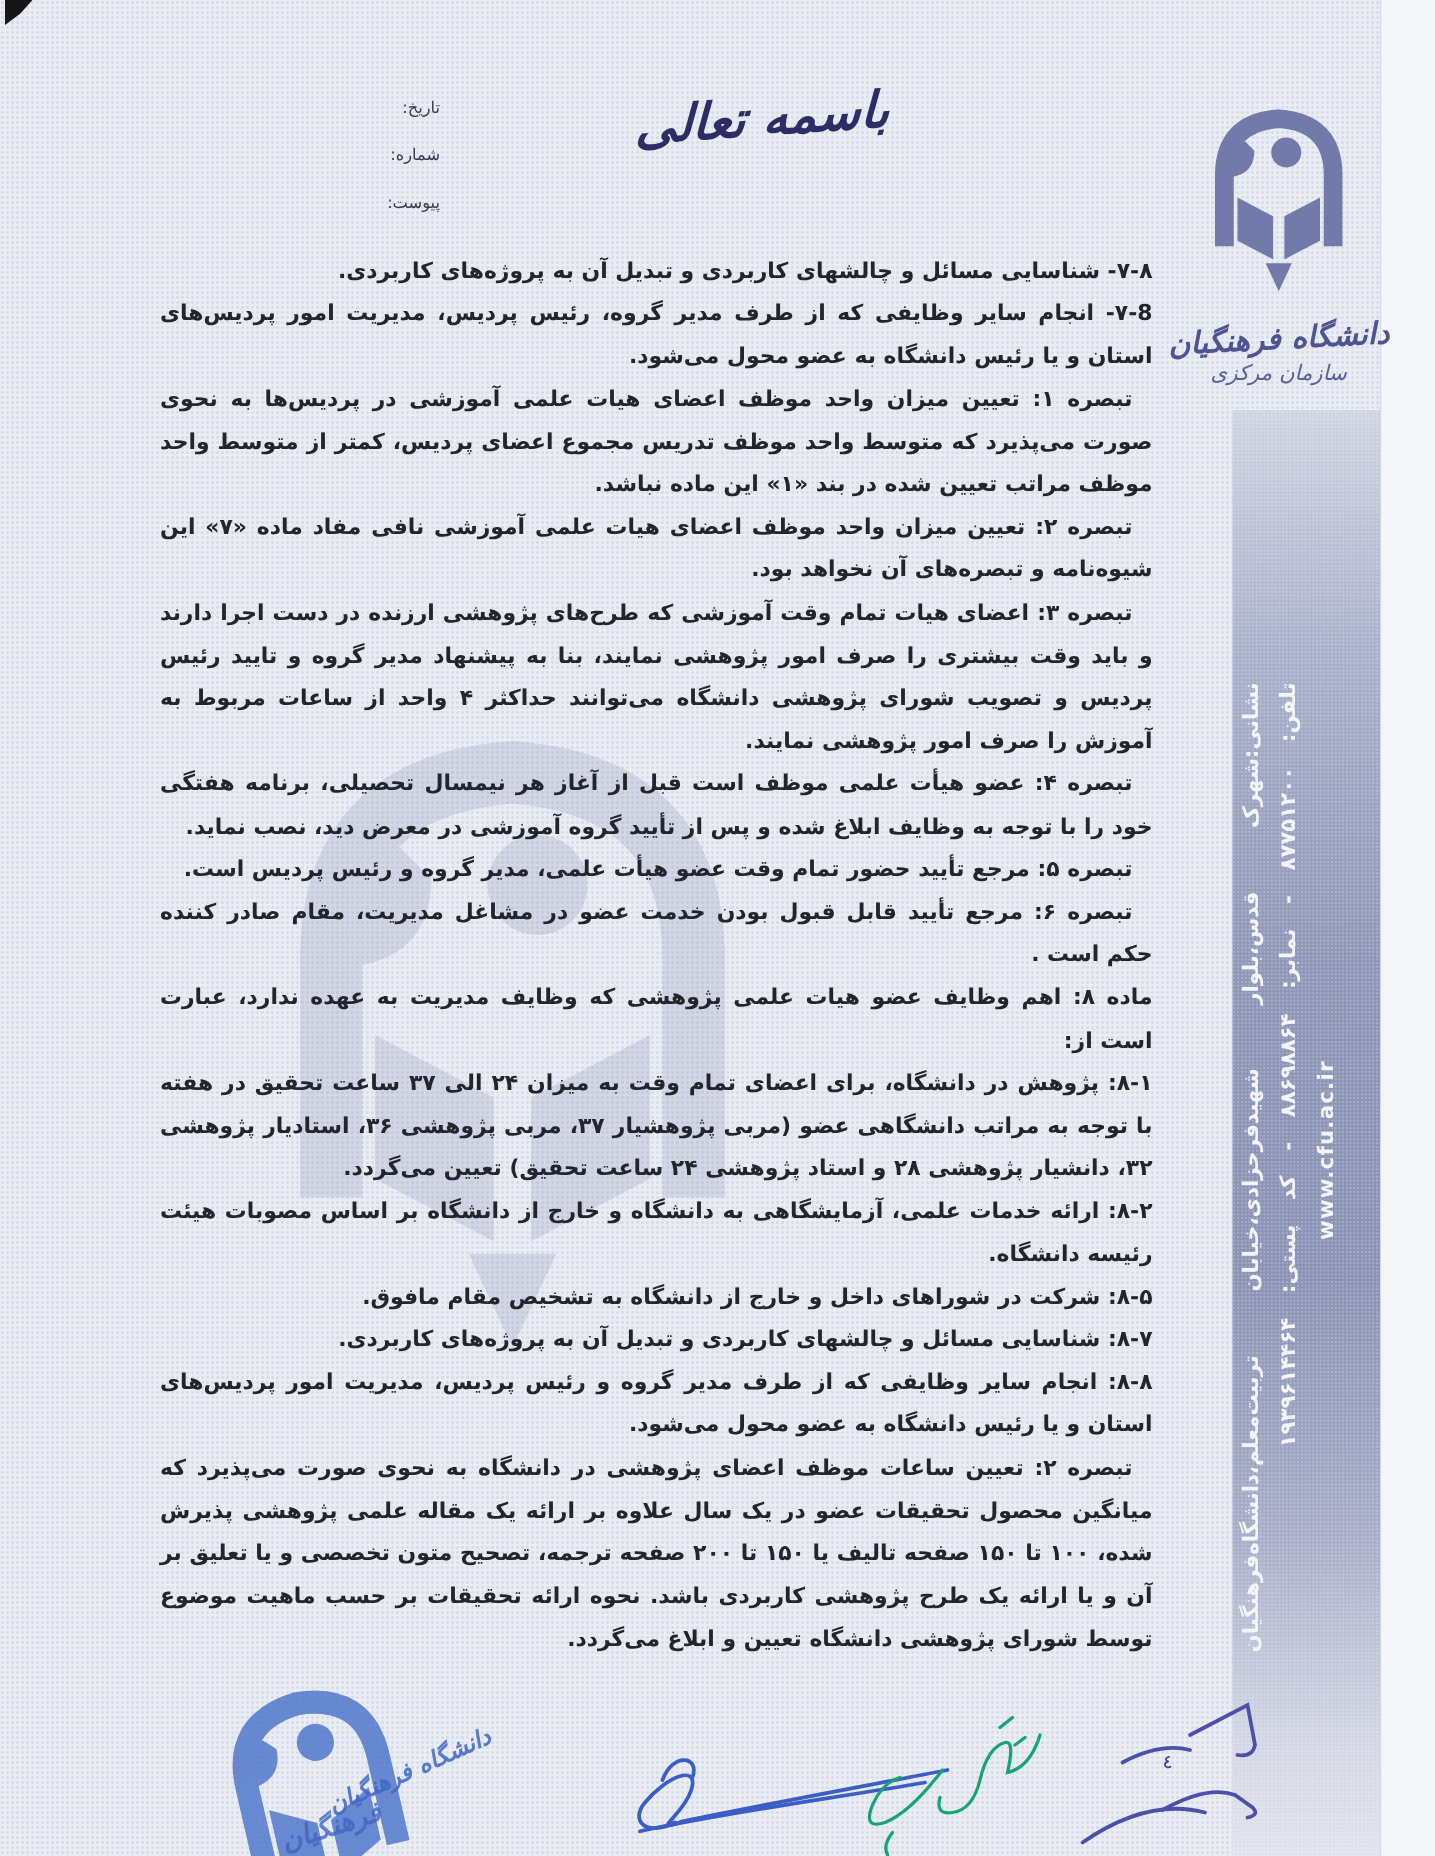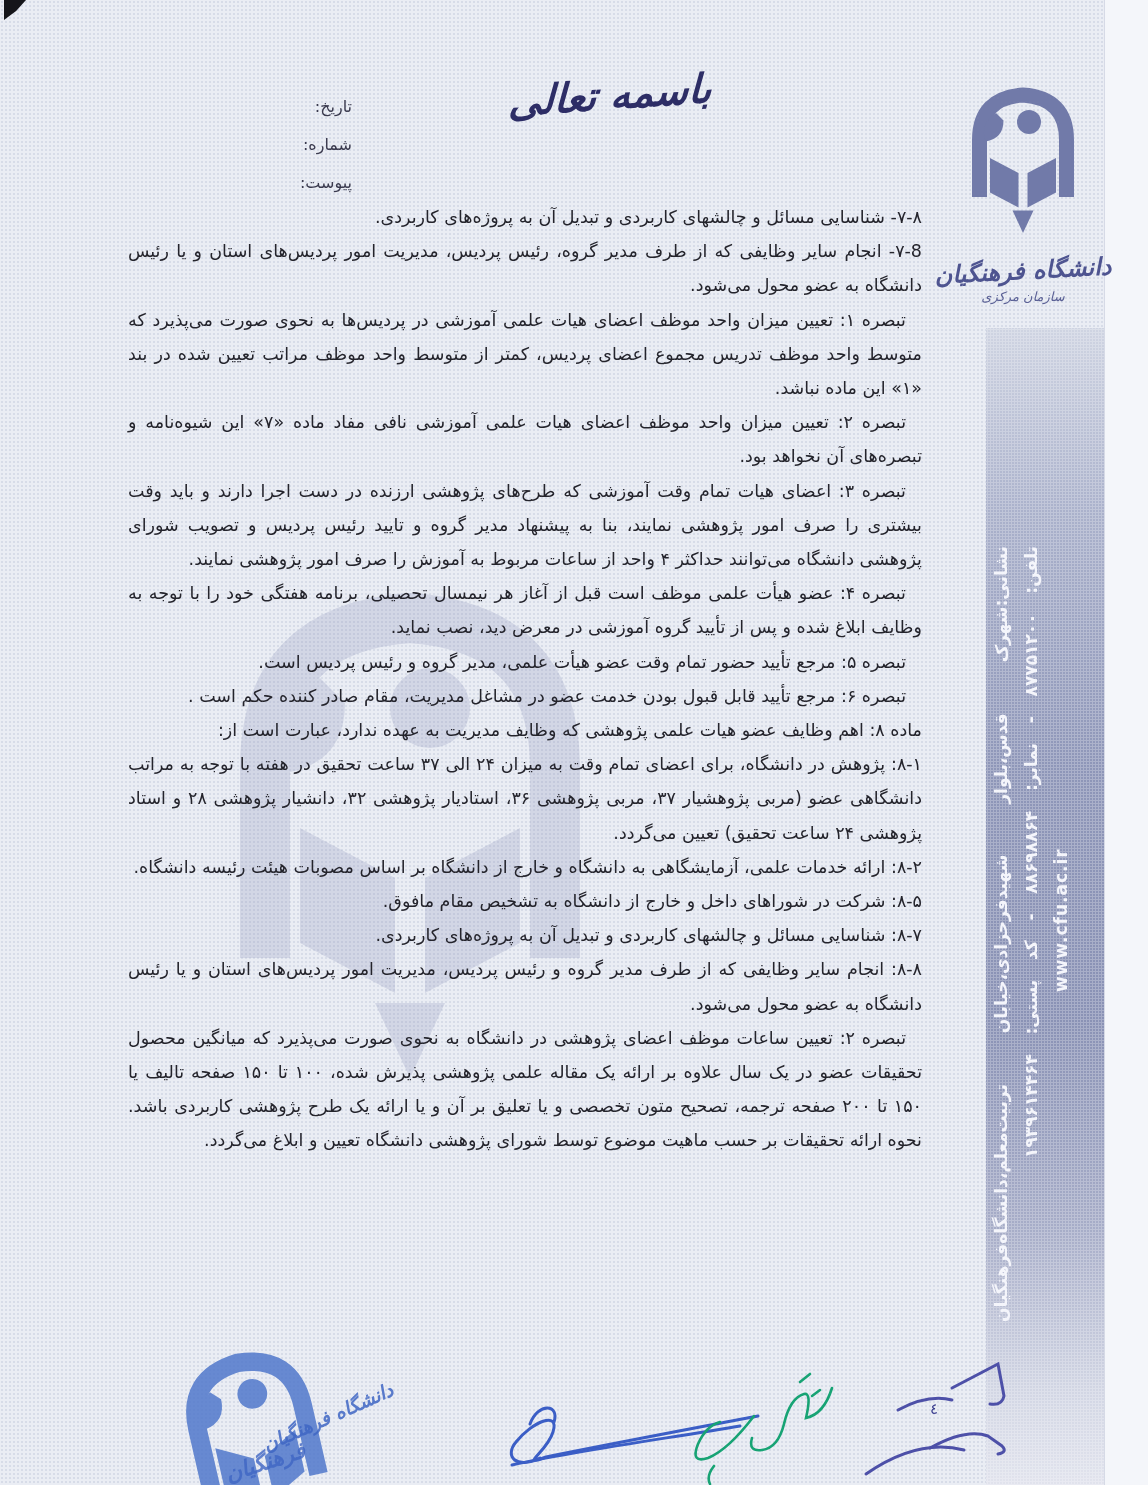--- a/index.html
+++ b/index.html
@@ -14,47 +14,47 @@
     font-family:"DejaVu Sans", sans-serif;
     direction:rtl;
   }
   
   .right-strip{position:absolute;left:1104px;top:0;width:44px;height:100%;
     background:#f4f6fa;border-left:1px solid #d6dae6;}
   
   .corner-artifact{position:absolute;left:4px;top:0;width:22px;height:20px;
     background:#15151a;clip-path:polygon(0 0,100% 0,55% 55%,0 100%);}
   
-  .hdr-labels{position:absolute;left:252px;top:88px;width:100px;
-    color:#3a3a4e;font-size:16px;text-align:left;direction:rtl;}
+  .hdr-labels{position:absolute;left:252px;top:68px;width:100px;
+    color:#3a3a4e;font-size:13px;text-align:left;direction:rtl;}
   .hdr-labels div{line-height:38px;text-align:right;}
   .basmala{position:absolute;left:460px;top:72px;width:300px;text-align:center;
     font-size:40px;font-style:italic;font-weight:bold;color:#2d2d66;
     transform:rotate(-4deg) skewX(-6deg);letter-spacing:-1px;}
   .logo-block{position:absolute;left:930px;top:74px;width:186px;text-align:center;color:#717aa9;}
   .logo-name{font-size:24px;font-weight:bold;font-style:italic;color:#4e5490;
     transform:rotate(-3deg);margin-top:2px;}
-  .logo-org{font-size:13px;font-style:italic;color:#5a6095;margin-top:4px;}
+  .logo-org{font-size:17px;font-style:italic;color:#5a6095;margin-top:4px;}
   
   .side-band{position:absolute;left:986px;top:328px;width:118px;height:1157px;
     background:linear-gradient(180deg,#cfd4e2 0%,#aab1cb 16%,#8e96b8 38%,#8a92b5 60%,#a7adc8 78%,#d2d6e4 92%,#e1e3ed 100%);}
   .side-band::after{content:"";position:absolute;inset:0;
     background-image:radial-gradient(rgba(255,255,255,0.25) 1px, transparent 1.2px);
     background-size:3px 3px;}
   .vtext{position:absolute;transform:rotate(-90deg);transform-origin:0 0;
     white-space:nowrap;color:#f4f5fb;font-weight:bold;font-size:17px;
     text-align:justify;text-align-last:justify;direction:rtl;line-height:22px;z-index:3;}
   .vtext.latin{direction:ltr;text-align-last:auto;letter-spacing:1px;}
   
   .watermark{position:absolute;left:160px;top:548px;width:500px;height:600px;
     color:#8f97bb;opacity:0.26;pointer-events:none;}
   
   .body-text{position:absolute;left:128px;top:200px;width:794px;
     color:#24242c;font-size:17.5px;direction:rtl;z-index:2;}
-  .body-text .para{margin:0;line-height:34.2px;text-align:justify;text-justify:inter-word;}
+  .body-text .para{margin:0;line-height:34.2px;text-align:justify;text-justify:inter-word;font-weight:bold;}
   .body-text .para.indent{text-indent:16px;}
   
   .stamp{position:absolute;left:150px;top:1336px;width:200px;color:#4b74ca;
     opacity:0.82;transform:rotate(-13deg);z-index:2;}
   .stamp-text{position:absolute;left:210px;top:1416px;width:190px;
     font-size:19px;font-weight:bold;font-style:italic;color:#3f66c4;opacity:0.85;
     transform:rotate(-24deg);white-space:nowrap;z-index:2;}
   .stamp-text2{position:absolute;left:158px;top:1460px;width:150px;
     font-size:22px;font-weight:bold;font-style:italic;color:#3f66c4;opacity:0.8;
     transform:rotate(-18deg);white-space:nowrap;z-index:2;}

